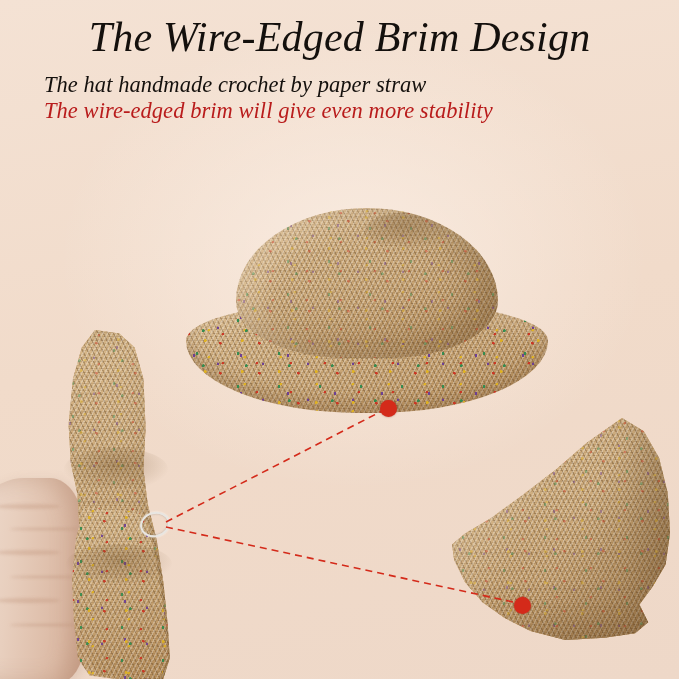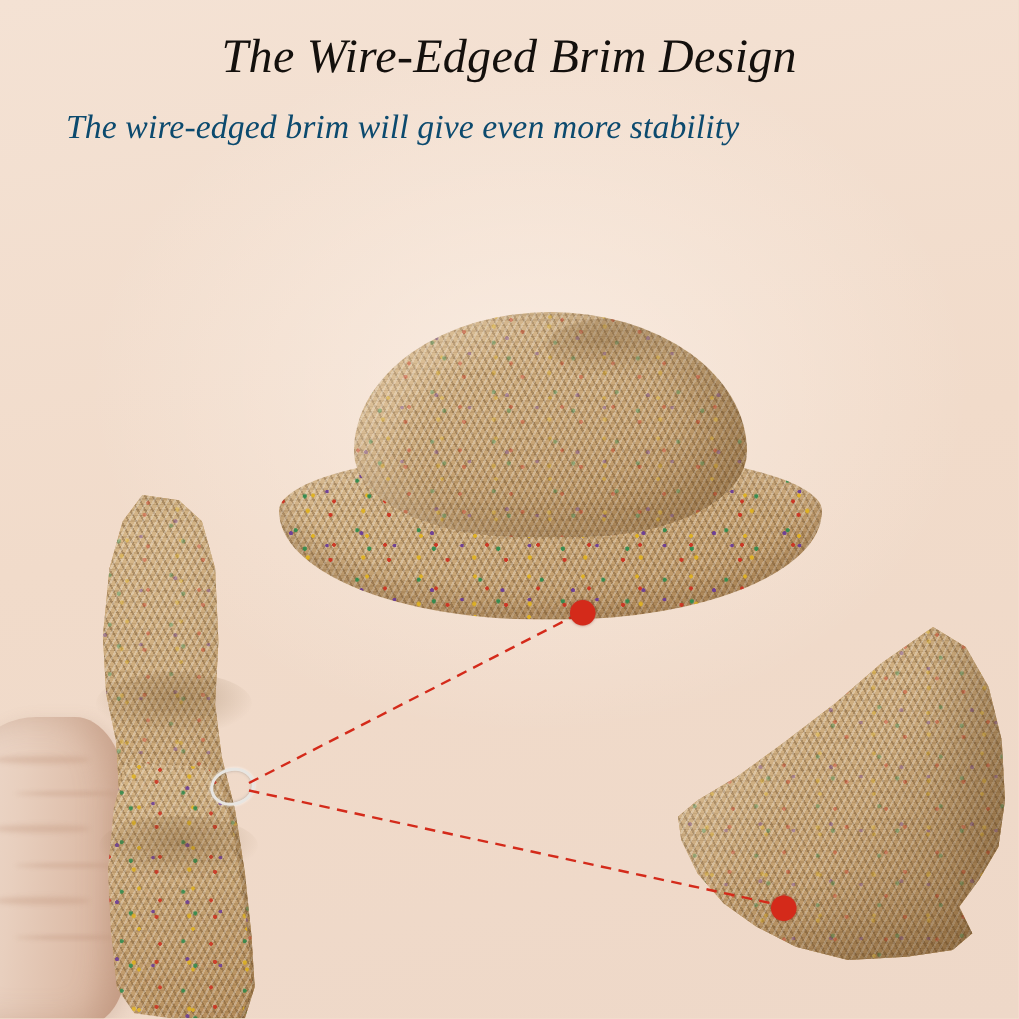--- a/index.html
+++ b/index.html
@@ -34,21 +34,21 @@
   }
 
   
   .title {
     position: absolute;
     left: 0;
     top: 14px;
     width: 679px;
     text-align: center;
     font-style: italic;
-    font-size: 32px;
+    font-size: 42px;
     line-height: 46px;
     letter-spacing: 0.2px;
     color: #191410;
     white-space: nowrap;
   }
 
   .bodytext {
     position: absolute;
     left: 44px;
     top: 72px;
@@ -284,21 +284,22 @@
 </head>
 <body style="background: rgb(242, 221, 205);">
 
 <div id="poster">
 
   <div class="bg-wash"></div>
 
   <div class="title" style="color: rgb(20, 16, 13);">The Wire-Edged Brim Design</div>
 
   <div class="bodytext">
-    <div class="line" style="color: #0c4a6e;">The wire-edged brim will give even more stability</div>
+    <div class="line" style="color: rgb(20, 16, 13);">The hat handmade crochet by paper straw</div>
+    <div class="line" style="color: #b91c1c;">The wire-edged brim will give even more stability</div>
   </div>
 
   <div class="hat-top">
     <div class="brim straw" style="background-color: rgb(201, 166, 119);">
       <div class="flecks dense" style="background-image: radial-gradient(circle at 8% 18%, rgb(204, 51, 34) 0px, rgb(204, 51, 34) 1.1px, transparent 1.4px), radial-gradient(circle at 27% 62%, rgb(47, 139, 78) 0px, rgb(47, 139, 78) 1.2px, transparent 1.5px), radial-gradient(circle at 52% 31%, rgb(224, 179, 33) 0px, rgb(224, 179, 33) 1.3px, transparent 1.6px), radial-gradient(circle at 71% 77%, rgb(106, 59, 150) 0px, rgb(106, 59, 150) 1.1px, transparent 1.4px), radial-gradient(circle at 88% 44%, rgb(204, 51, 34) 0px, rgb(204, 51, 34) 1.2px, transparent 1.5px), radial-gradient(circle at 40% 88%, rgb(47, 139, 78) 0px, rgb(47, 139, 78) 1.3px, transparent 1.6px), radial-gradient(circle at 63% 12%, rgb(224, 179, 33) 0px, rgb(224, 179, 33) 1.1px, transparent 1.4px), radial-gradient(circle at 17% 46%, rgb(106, 59, 150) 0px, rgb(106, 59, 150) 1.2px, transparent 1.5px);"></div>
     </div>
     <div class="crown straw" style="background-color: rgb(201, 166, 119);">
       <div class="flecks light" style="background-image: radial-gradient(circle at 8% 18%, rgb(204, 51, 34) 0px, rgb(204, 51, 34) 1.1px, transparent 1.4px), radial-gradient(circle at 27% 62%, rgb(47, 139, 78) 0px, rgb(47, 139, 78) 1.2px, transparent 1.5px), radial-gradient(circle at 52% 31%, rgb(224, 179, 33) 0px, rgb(224, 179, 33) 1.3px, transparent 1.6px), radial-gradient(circle at 71% 77%, rgb(106, 59, 150) 0px, rgb(106, 59, 150) 1.1px, transparent 1.4px), radial-gradient(circle at 88% 44%, rgb(204, 51, 34) 0px, rgb(204, 51, 34) 1.2px, transparent 1.5px), radial-gradient(circle at 40% 88%, rgb(47, 139, 78) 0px, rgb(47, 139, 78) 1.3px, transparent 1.6px), radial-gradient(circle at 63% 12%, rgb(224, 179, 33) 0px, rgb(224, 179, 33) 1.1px, transparent 1.4px), radial-gradient(circle at 17% 46%, rgb(106, 59, 150) 0px, rgb(106, 59, 150) 1.2px, transparent 1.5px);"></div>
       <div class="dimple"></div>
     </div>

